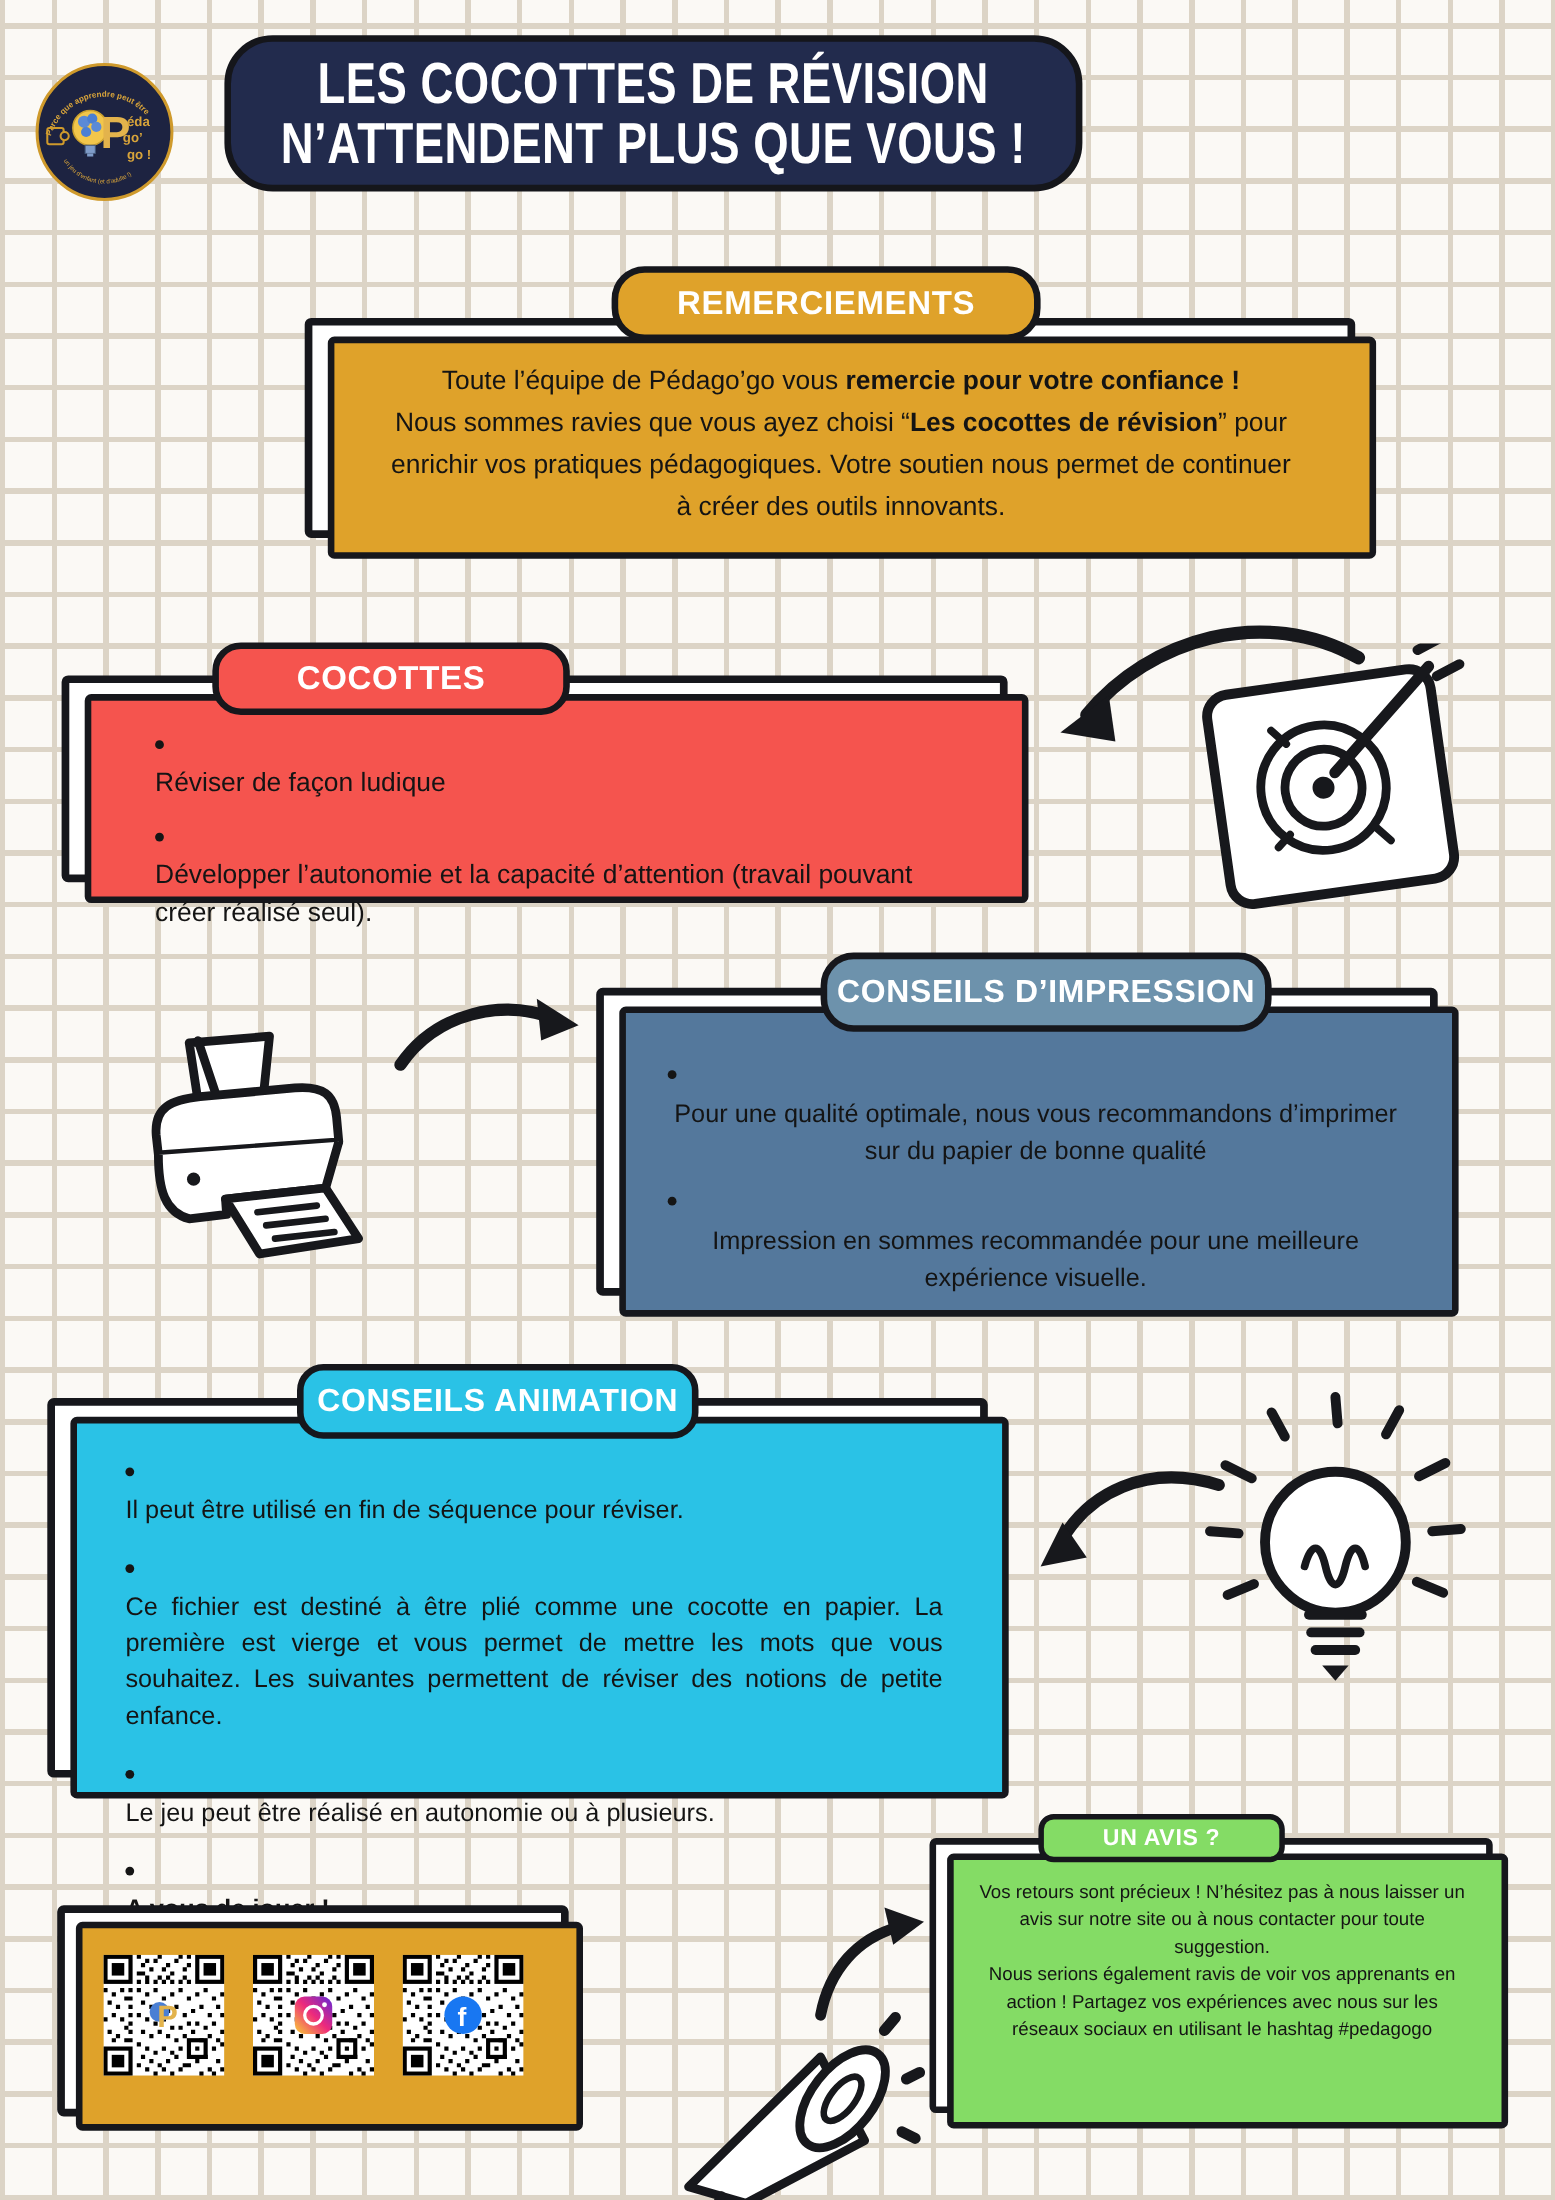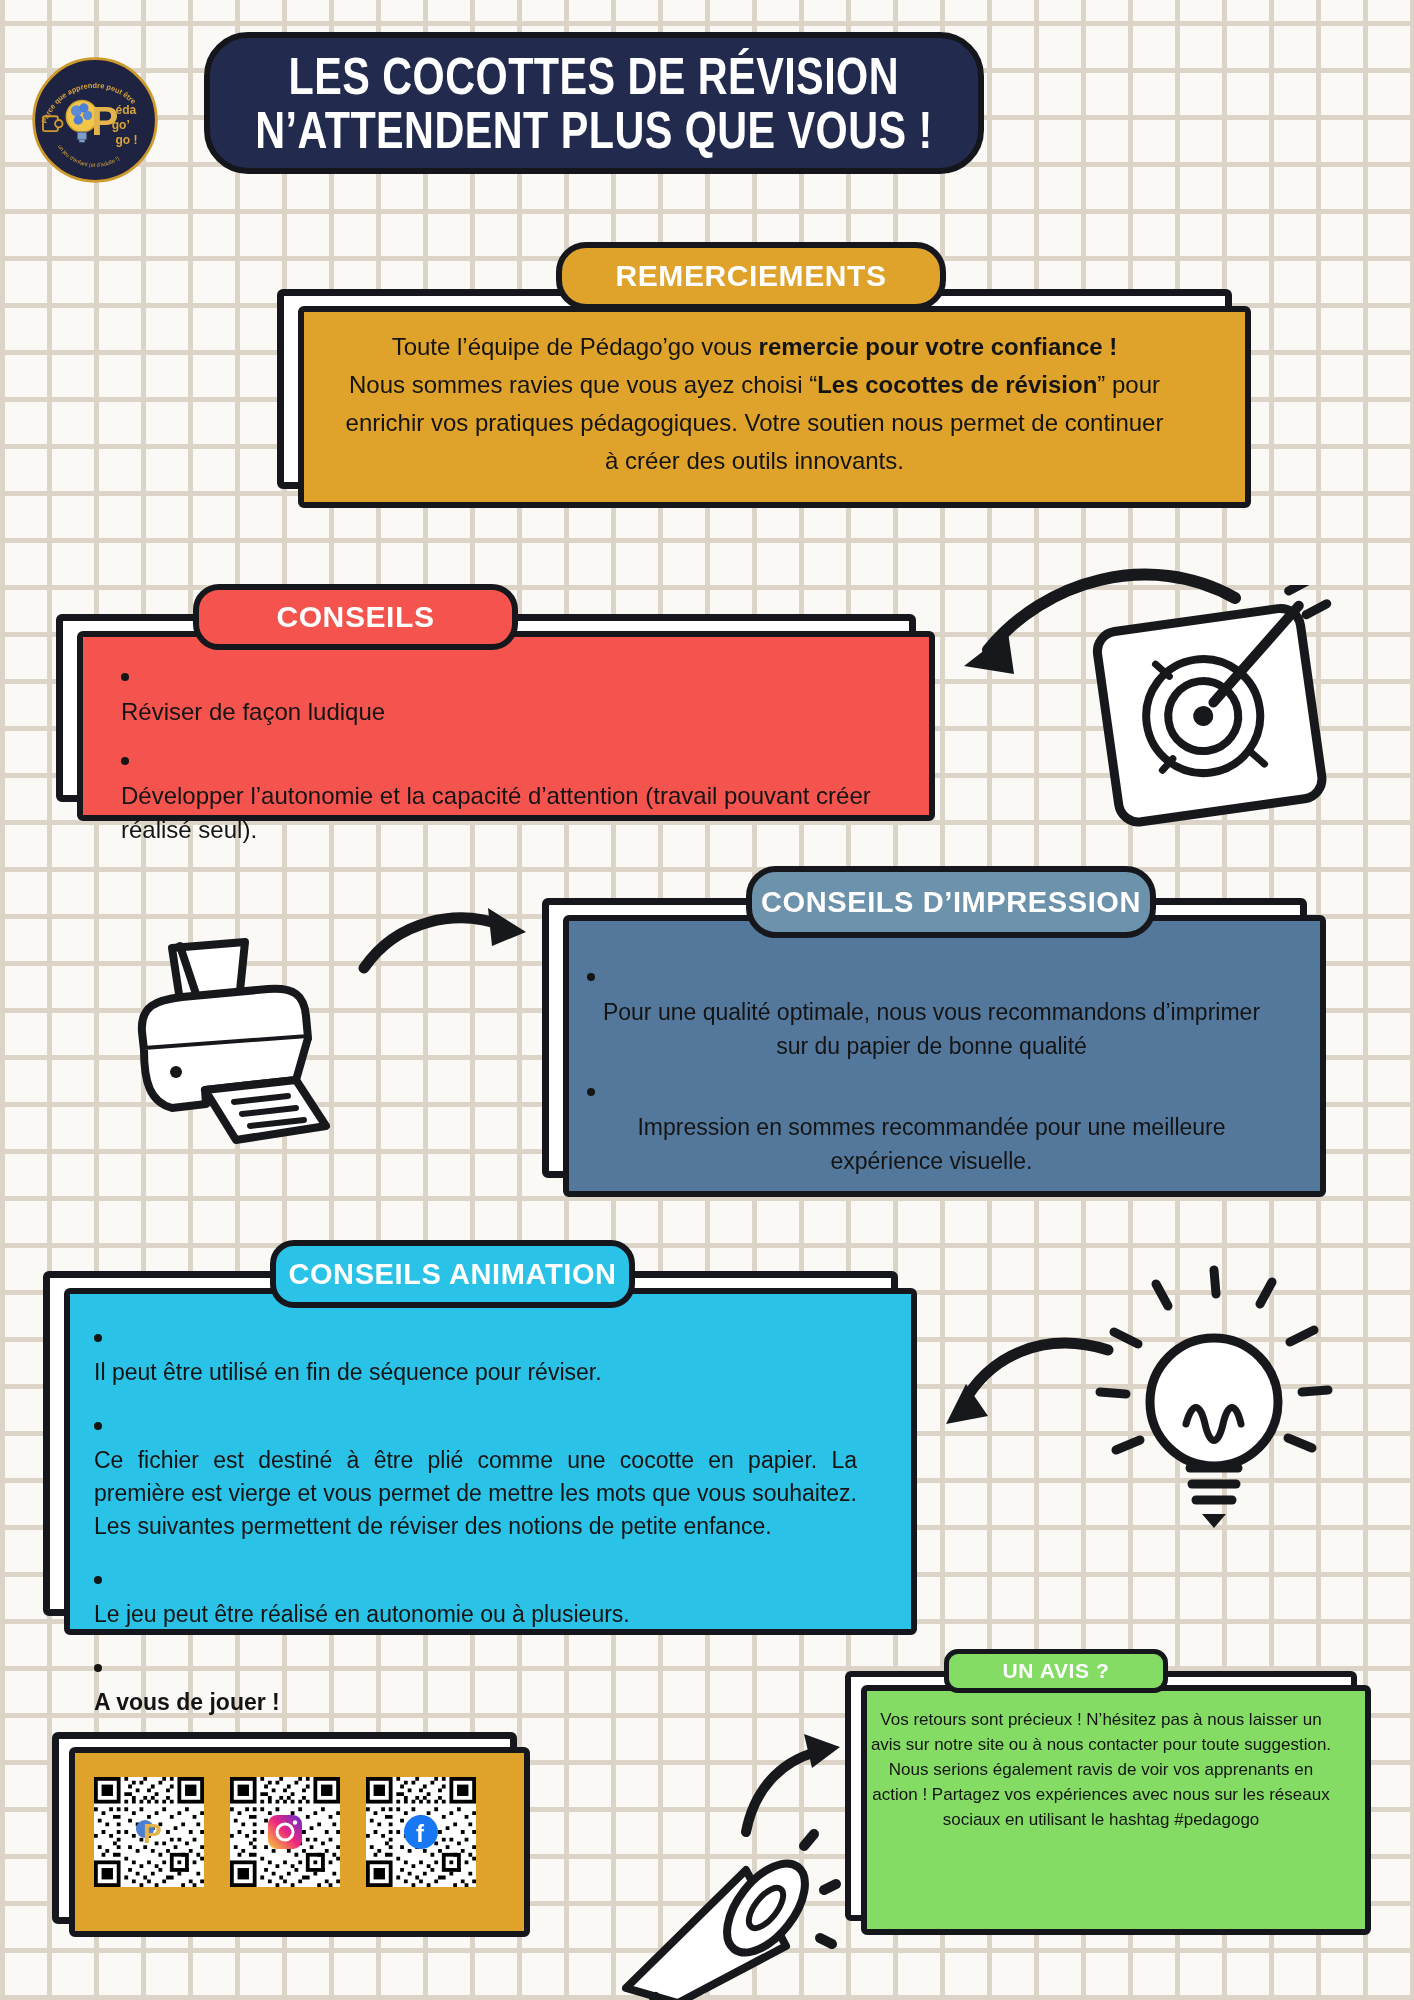--- a/index.html
+++ b/index.html
@@ -32,21 +32,21 @@
   
   .card{
     background:#fff;border:7px solid #16171c;border-radius:6px;z-index:1;box-sizing:border-box;
   }
   .card::before{
     content:"";position:absolute;background:var(--sh);border:6px solid #16171c;
     border-radius:6px;inset:10px -26px -26px 14px;z-index:-1;
   }
   .card.sm::before{inset:8px -20px -20px 10px;}
   
-  .body-txt{color:#141414;}
+  .body-txt{color:#141414;margin-left:20px;}
   .center{text-align:center;}
   .b{display:flex;gap:14px;flex-direction:column;}
   .dot{flex:0 0 8px;width:8px;height:8px;border-radius:50%;background:#151515;margin-top:12px;}
   .b .txt{flex:1;}
   .just{text-align:justify;}
   b{font-weight:bold;}
   
   .qr-wrap{position:relative;width:110px;height:110px;}
   .qr-wrap svg.qr{width:110px;height:110px;display:block;}
   .qr-logo{position:absolute;left:50%;top:50%;width:38px;height:38px;transform:translate(-50%,-50%);}
@@ -104,21 +104,21 @@
       <div class="b">
         <span class="dot"></span>
         <span class="txt">Réviser de façon ludique</span>
       </div>
       <div class="b">
         <span class="dot"></span>
         <span class="txt">Développer l’autonomie et la capacité d’attention (travail pouvant créer réalisé seul).</span>
       </div>
     </div>
   </div>
-  <div class="abs badge" style="left:193px;top:584px;width:325px;height:66px;background:#f5544e;font-size:30px;border-radius:26px;">CONSEILS</div>
+  <div class="abs badge" style="left:193px;top:584px;width:325px;height:66px;background:#f5544e;font-size:30px;border-radius:26px;">COCOTTES</div>
 
   <svg class="abs doodle" style="left:950px;top:558px;" width="300" height="135" viewBox="0 0 300 135">
     <path d="M285,40 C200,-8 95,22 38,92" fill="none" stroke="#17181c" stroke-width="12" stroke-linecap="round"></path>
     <polygon points="14,108 58,74 64,116" fill="#17181c"></polygon>
   </svg>
 
   <svg class="abs doodle" style="left:1075px;top:585px;" width="300" height="255" viewBox="0 0 300 255">
     <g transform="rotate(-8 150 128)">
       <rect x="32" y="32" width="205" height="192" rx="20" fill="#fff" stroke="#17181c" stroke-width="9"></rect>
       <circle cx="128" cy="128" r="57" fill="none" stroke="#17181c" stroke-width="8"></circle>

